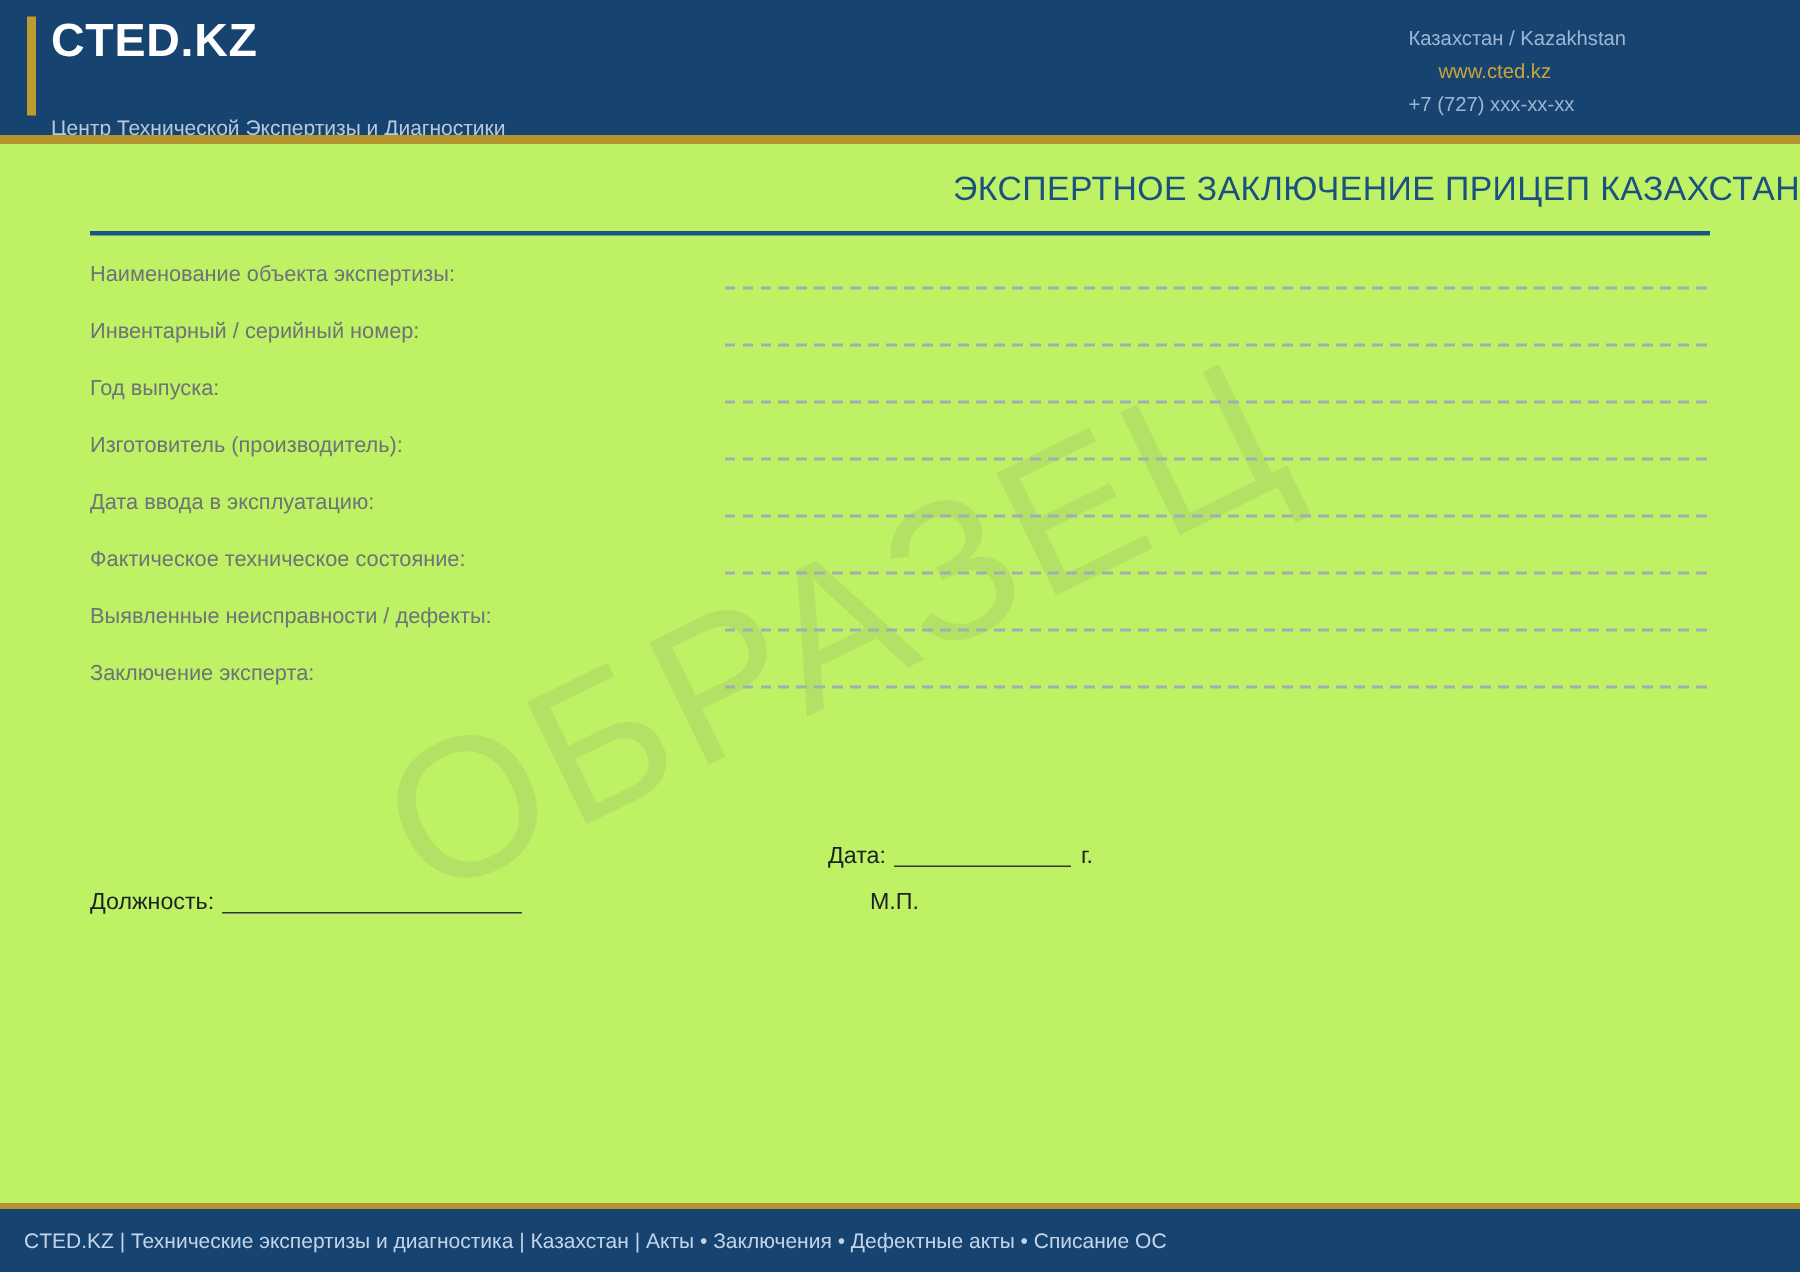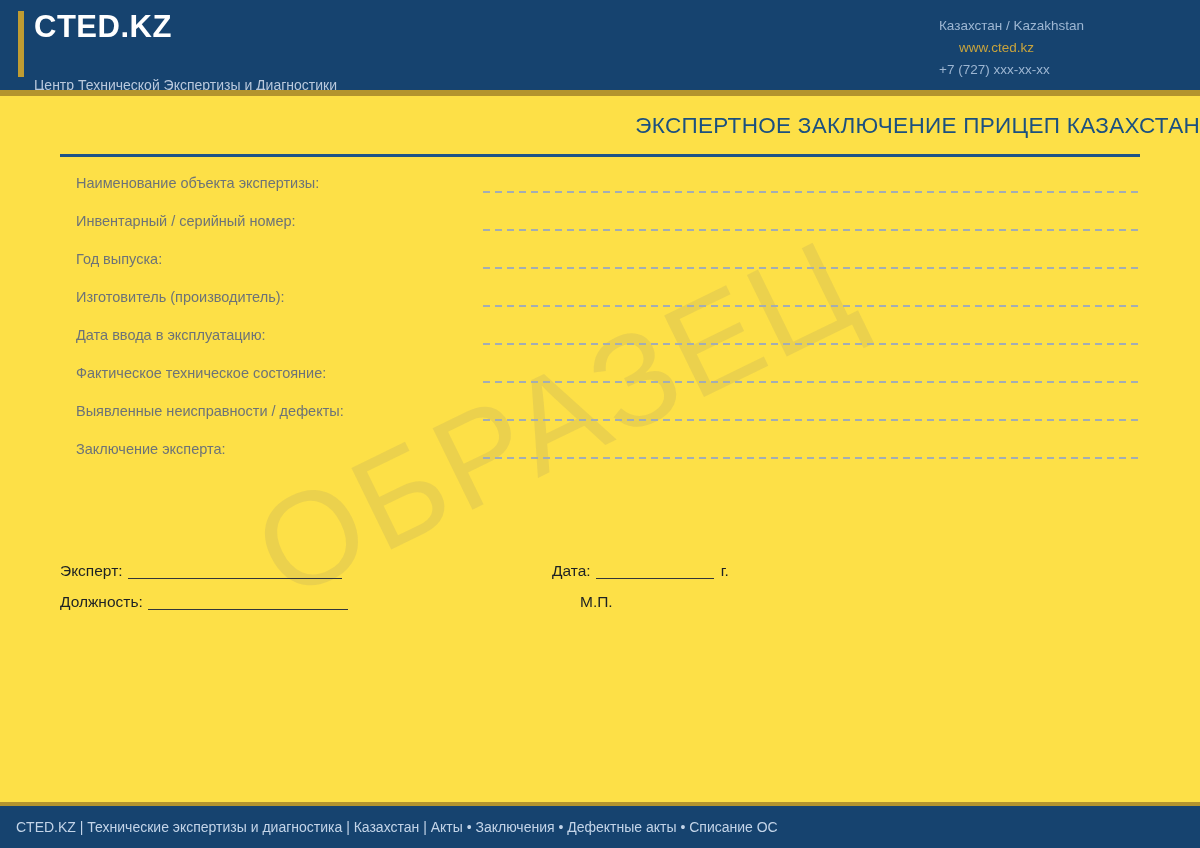--- a/index.html
+++ b/index.html
@@ -1,17 +1,17 @@
 <!DOCTYPE html>
 <html lang="ru"><head>
 <meta charset="utf-8">
 <style>
   html,body { margin:0; padding:0; background:#ffffff; }
   .page {
-    position:relative; width:1200px; height:848px; background:#fde047;
+    position:relative; width:1200px; height:848px; background:#bef264;
     font-family:"Liberation Sans", sans-serif; overflow:hidden;
   }
 
   
   .site-header { position:absolute; top:0; left:0; right:0; height:90px; background:#16436f; }
   .gold-bar { position:absolute; left:18px; top:11px; width:6px; height:66px; background:#bf9c32; }
   .brand { position:absolute; left:34px; top:9px; font-size:31px; font-weight:bold; color:#ffffff; letter-spacing:0.5px; }
   .brand-subtitle { position:absolute; left:34px; top:49px; font-size:14px; color:#b9c9dd;margin-top:28px; }
   .header-contact { position:absolute; left:939px; top:15px; font-size:13.5px; line-height:22px; color:#9db6d2; }
   .header-contact .website { color:#c9a43c; text-decoration:none; display:block; cursor:pointer;margin-left:20px; }
@@ -24,21 +24,21 @@
 
   
   .watermark { position:absolute; left:557px; top:418px;
     transform:translate(-50%,-50%) rotate(-26deg);
     font-size:132px; font-weight:500; letter-spacing:4px; white-space:nowrap;
     color:rgba(105,105,120,0.12); z-index:1; pointer-events:none; }
 
   
   .fields { position:absolute; top:175px; left:60px; right:60px; z-index:2; }
   .field-row { position:relative; height:38px; }
-  .field-label { position:absolute; left:0; top:0; font-size:14.5px; color:#6d7377;margin-left:16px; }
+  .field-label { position:absolute; left:0; top:0; font-size:14.5px; color:#6d7377; }
   .field-line { position:absolute; left:423px; right:0; top:16px; height:2px;
     background:repeating-linear-gradient(90deg,#a3adb3 0,#a3adb3 7px,transparent 7px,transparent 12px); }
 
   
   .sig { position:absolute; font-size:15.5px; color:#1d2124; z-index:2; }
   .sig-expert   { left:60px;  top:562px; }
   .sig-date     { left:552px; top:562px; }
   .sig-position { left:60px;  top:593px; }
   .sig-stamp    { left:580px; top:593px; }
   .sig .line { display:inline-block; border-bottom:1.6px solid #33373a; vertical-align:-3px; margin-left:5px; }
@@ -110,21 +110,20 @@
       <span class="field-line"></span>
     </div>
 
 
     <div class="field-row">
       <span class="field-label">Заключение эксперта:</span>
       <span class="field-line"></span>
     </div>
   </div>
 
-  <div class="sig sig-expert"><span>Эксперт:</span><span class="line line-expert"></span></div>
 
   <div class="sig sig-date"><span>Дата:</span><span class="line line-date"></span><span>г.</span></div>
 
   <div class="sig sig-position"><span>Должность:</span><span class="line line-position"></span></div>
 
   <div class="sig sig-stamp"><span>М.П.</span></div>
 
   <div class="footer-gold"></div>
   <footer class="site-footer">
     <span>CTED.KZ  |  Технические экспертизы и диагностика  |  Казахстан  |  Акты • Заключения • Дефектные акты • Списание ОС</span>

